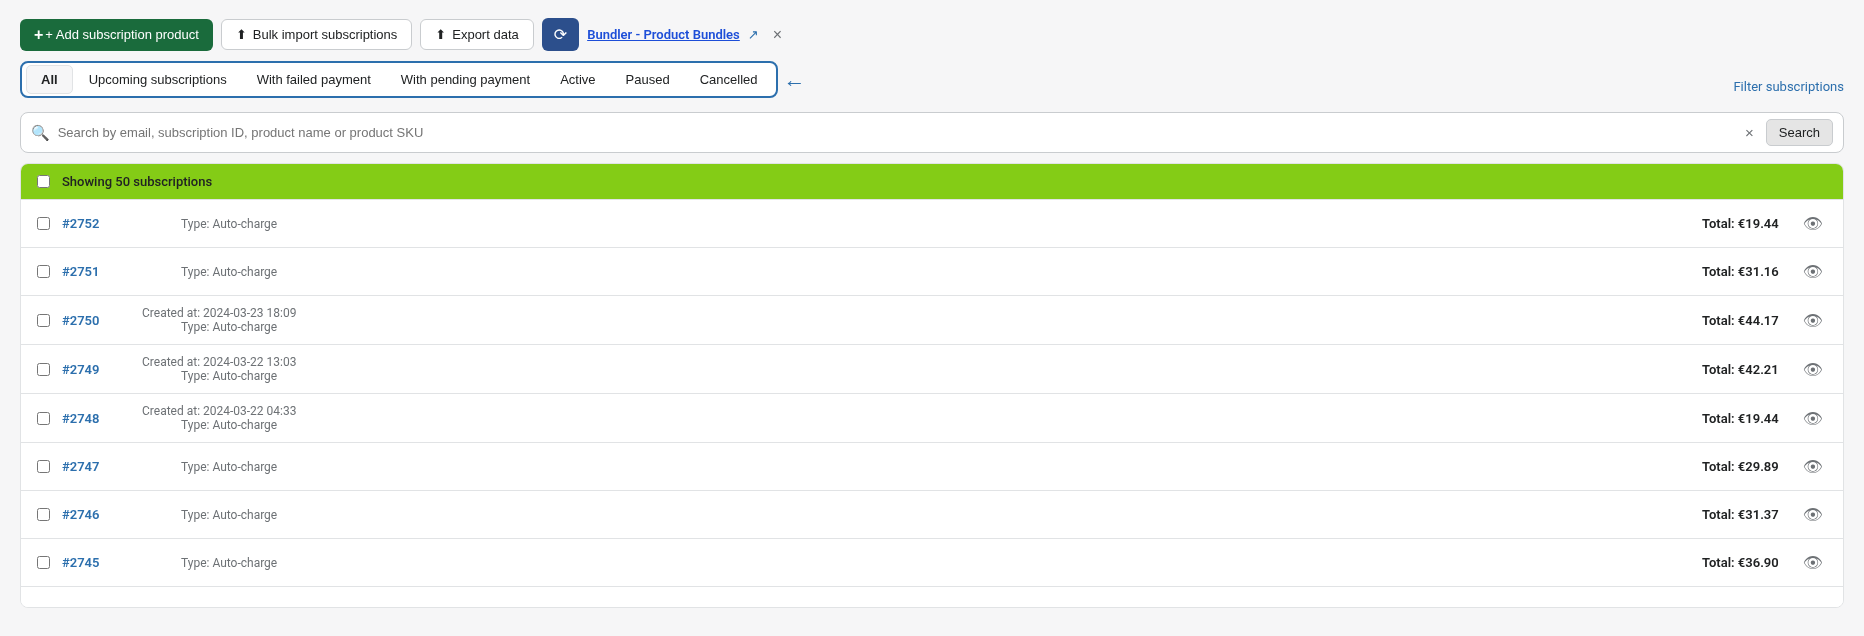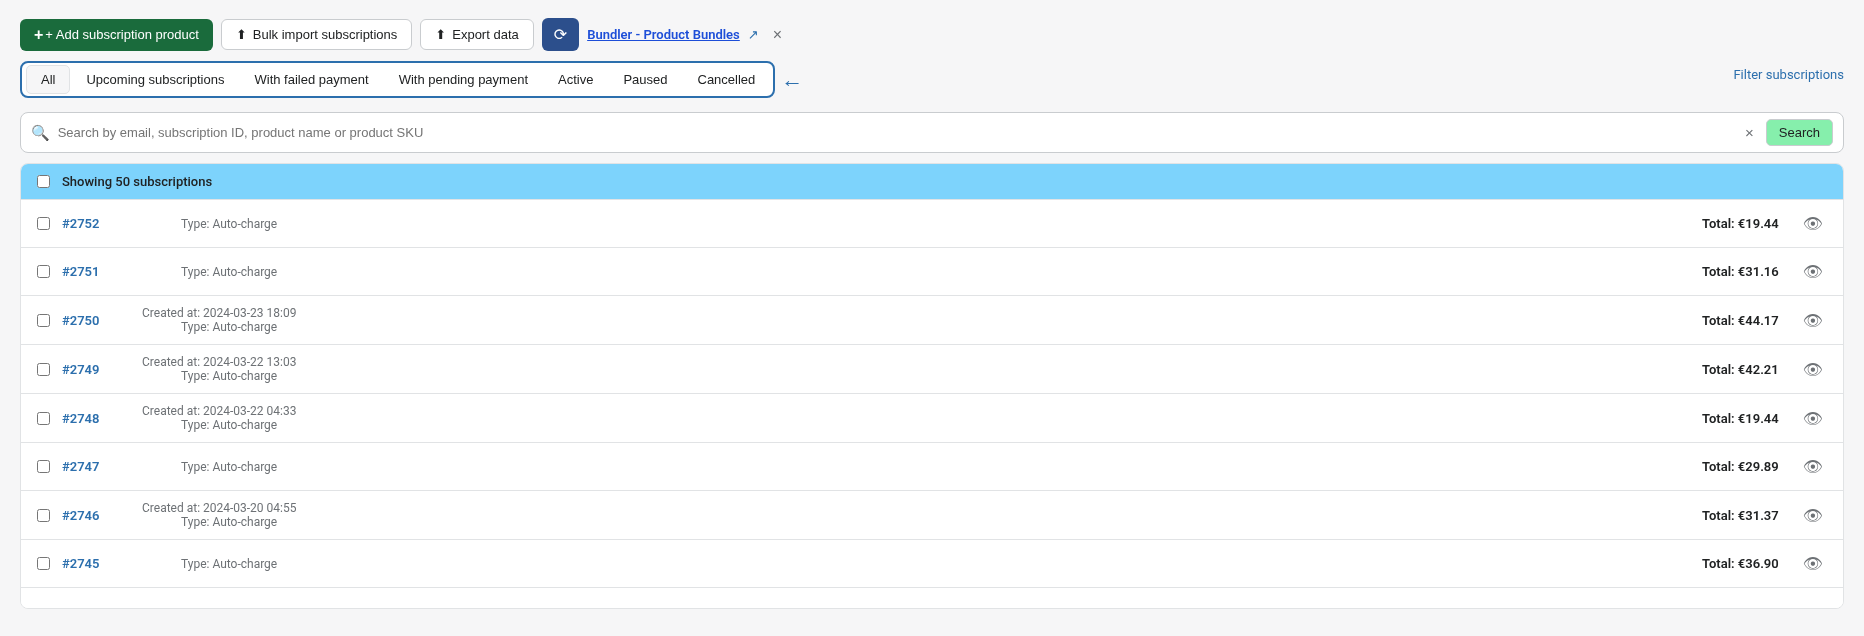--- a/index.html
+++ b/index.html
@@ -98,21 +98,21 @@
       border-radius: 5px;
       cursor: pointer;
       font-size: 13px;
       color: #202223;
       white-space: nowrap;
       border: none;
       background: none;
     }
     .tab-item.active {
       background: #f6f6f7;
-      font-weight: 400;
+      font-weight: 700;
       border: 1px solid #e1e3e5;
     }
     
     .search-bar-row {
       display: flex;
       align-items: center;
       background: #fff;
       border: 1px solid #c9cccf;
       border-radius: 8px;
       padding: 6px 10px;
@@ -133,42 +133,42 @@
     }
     .search-clear-btn {
       background: none;
       border: none;
       cursor: pointer;
       color: #6d7175;
       font-size: 15px;
       padding: 0 4px;
     }
     .search-button {
-      background: #86efac;
+      background: #e5e5e5;
       border: 1px solid #c9cccf;
       border-radius: 5px;
       padding: 5px 12px;
       font-size: 13px;
       cursor: pointer;
       color: #202223;
       font-weight: 500;
     }
     
     .subscriptions-table {
       background: #fff;
       border: 1px solid #e1e3e5;
       border-radius: 8px;
       overflow: hidden;
     }
     .table-header-row {
       display: flex;
       align-items: center;
       padding: 10px 16px;
       border-bottom: 1px solid #e1e3e5;
-      background: #7dd3fc;
+      background: #84cc16;
     }
     .header-checkbox {
       margin-right: 12px;
     }
     .showing-label {
       font-size: 13px;
       color: #202223;
       font-weight: 500;
     }
     .subscription-row {
@@ -259,21 +259,21 @@
           <button class="tab-item">With failed payment</button>
           <button class="tab-item">With pending payment</button>
           <button class="tab-item">Active</button>
           <button class="tab-item">Paused</button>
           <button class="tab-item">Cancelled</button>
         </div>
 
         <span style="color:#2c6fad; font-size:22px; font-weight:300;">←</span>
       </div>
 
-      <div style="display:flex; padding-top:6px; padding-left:10px;">
+      <div style="display:flex; padding-top:6px; padding-left:10px;margin-top:12px;">
         <span style="color:#2c6fad; font-size:13px; white-space:nowrap;">Filter subscriptions</span>
       </div>
     </div>
   </div>
 
   <div class="search-bar-row">
     <span class="search-icon-wrap">🔍</span>
     <input class="search-input" type="text" placeholder="Search by email, subscription ID, product name or product SKU" style="">
     <button class="search-clear-btn">
       <span>×</span>
@@ -357,21 +357,20 @@
       </div>
       <div class="sub-total">Total: €29.89</div>
       <button class="view-btn" title="View">
         <span>👁</span>
       </button>
     </div>
         <div class="subscription-row">
       <input type="checkbox" class="row-checkbox" style="">
       <span class="sub-id">#2746</span>
       <div class="sub-details">
-        <div class="sub-created">Created at: 2024-03-20 04:55</div>
         <div class="sub-type">Type: Auto-charge</div>
       </div>
       <div class="sub-total">Total: €31.37</div>
       <button class="view-btn" title="View">
         <span>👁</span>
       </button>
     </div>
         <div class="subscription-row">
       <input type="checkbox" class="row-checkbox" style="">
       <span class="sub-id">#2745</span>

